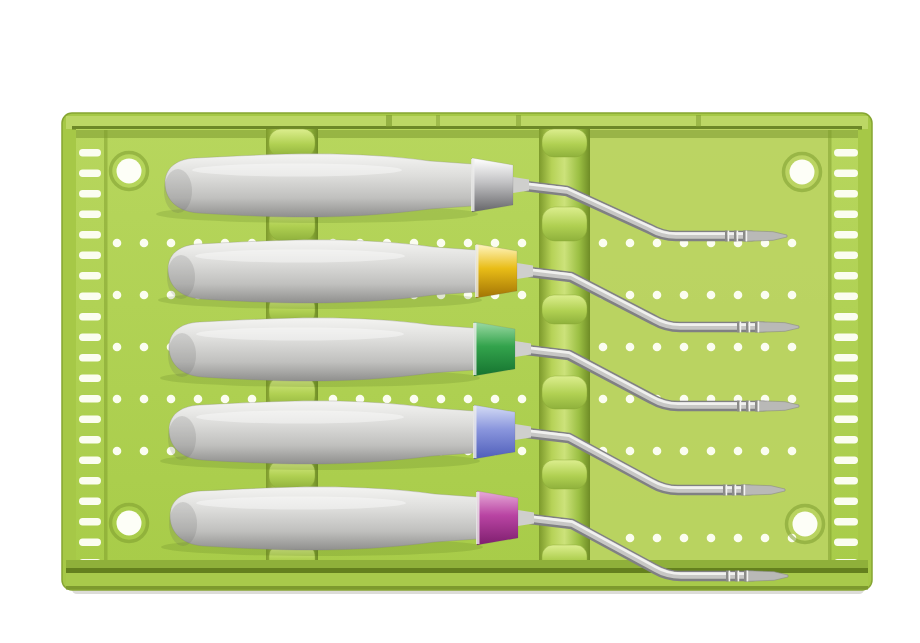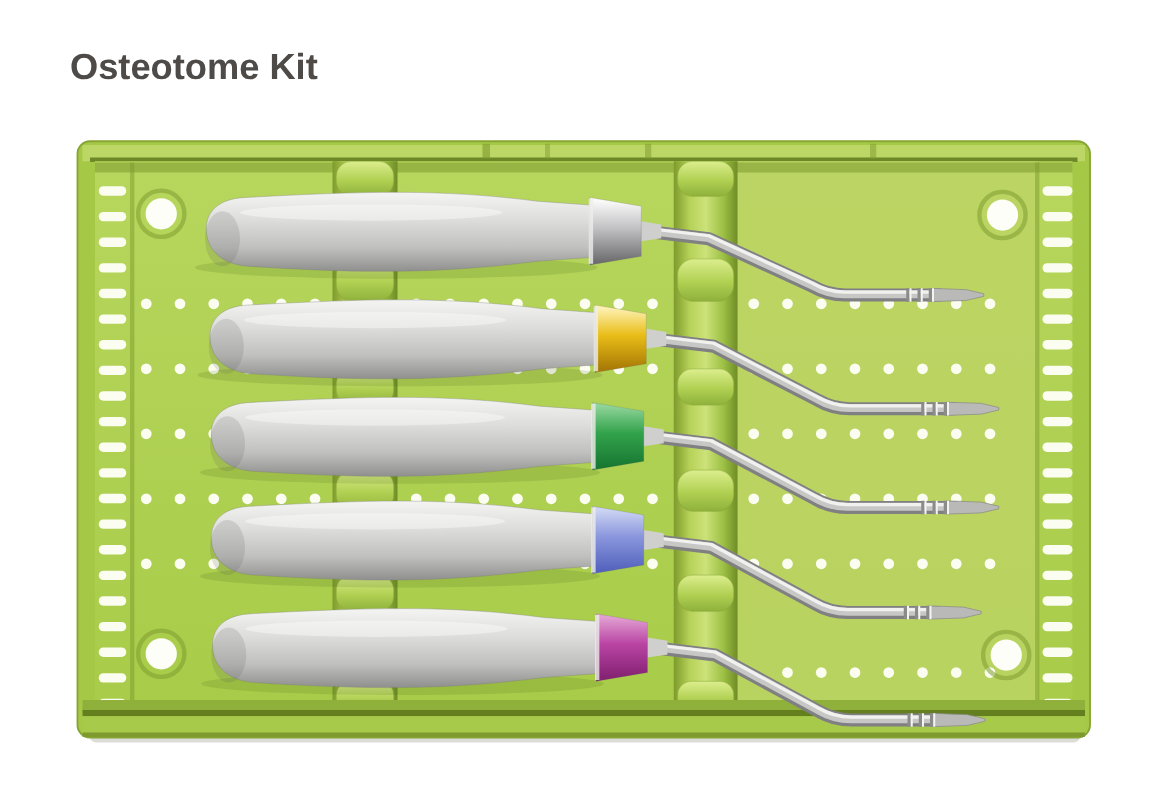--- a/index.html
+++ b/index.html
@@ -6,21 +6,20 @@
   #page{position:relative;width:920px;height:643px;background:#ffffff;overflow:hidden;
         font-family:"Liberation Sans",sans-serif;}
   #title{position:absolute;left:56px;top:38px;font-size:29px;font-weight:bold;
          letter-spacing:0px;color:#4d4a47;}
   #scene{position:absolute;left:0;top:0;}
 </style>
 </head>
 <body>
 
 <div id="page">
-  <div id="title" style="color: rgb(77, 74, 71);">Osteotome Kit</div>
 
   <svg id="scene" width="920" height="643" viewBox="0 0 920 643">
     <defs>
       <linearGradient id="handleG" x1="0" y1="0" x2="0" y2="1">
         <stop offset="0.03" stop-color="#f2f2f0"></stop>
         <stop offset="0.35" stop-color="#dddddb"></stop>
         <stop offset="0.70" stop-color="#c0c0be"></stop>
         <stop offset="1" stop-color="#8f8f8d"></stop>
       </linearGradient>
       <linearGradient id="floorG" x1="0" y1="0" x2="0" y2="1">

